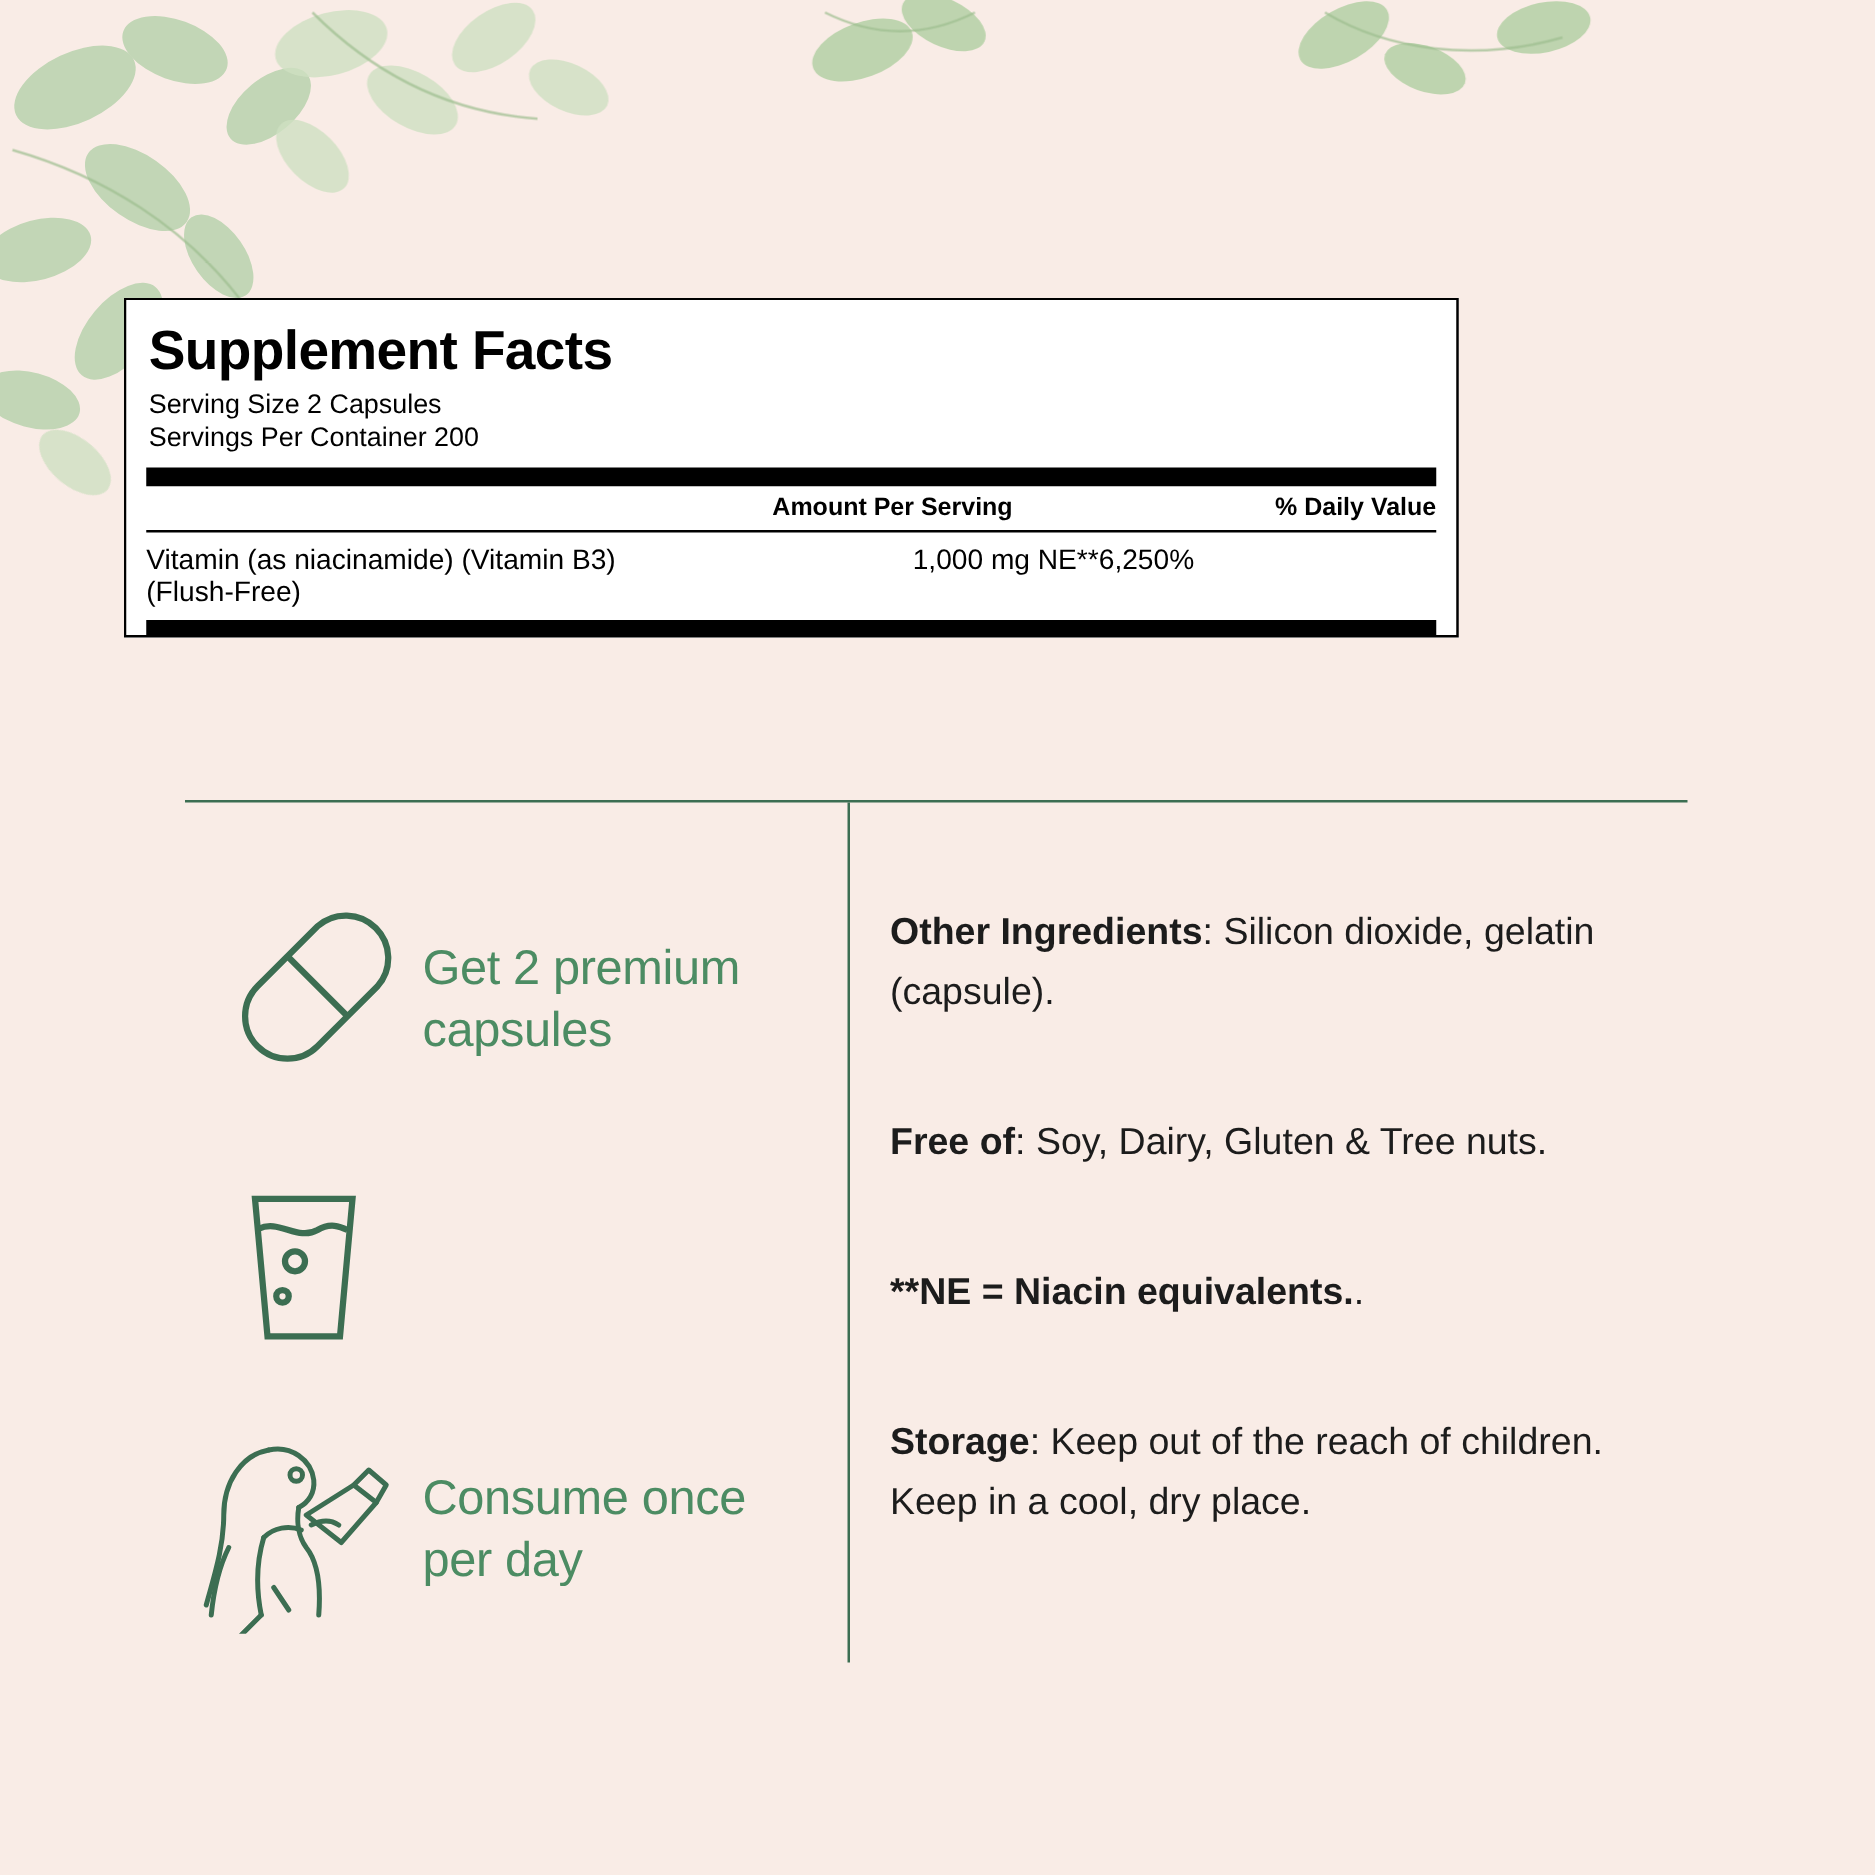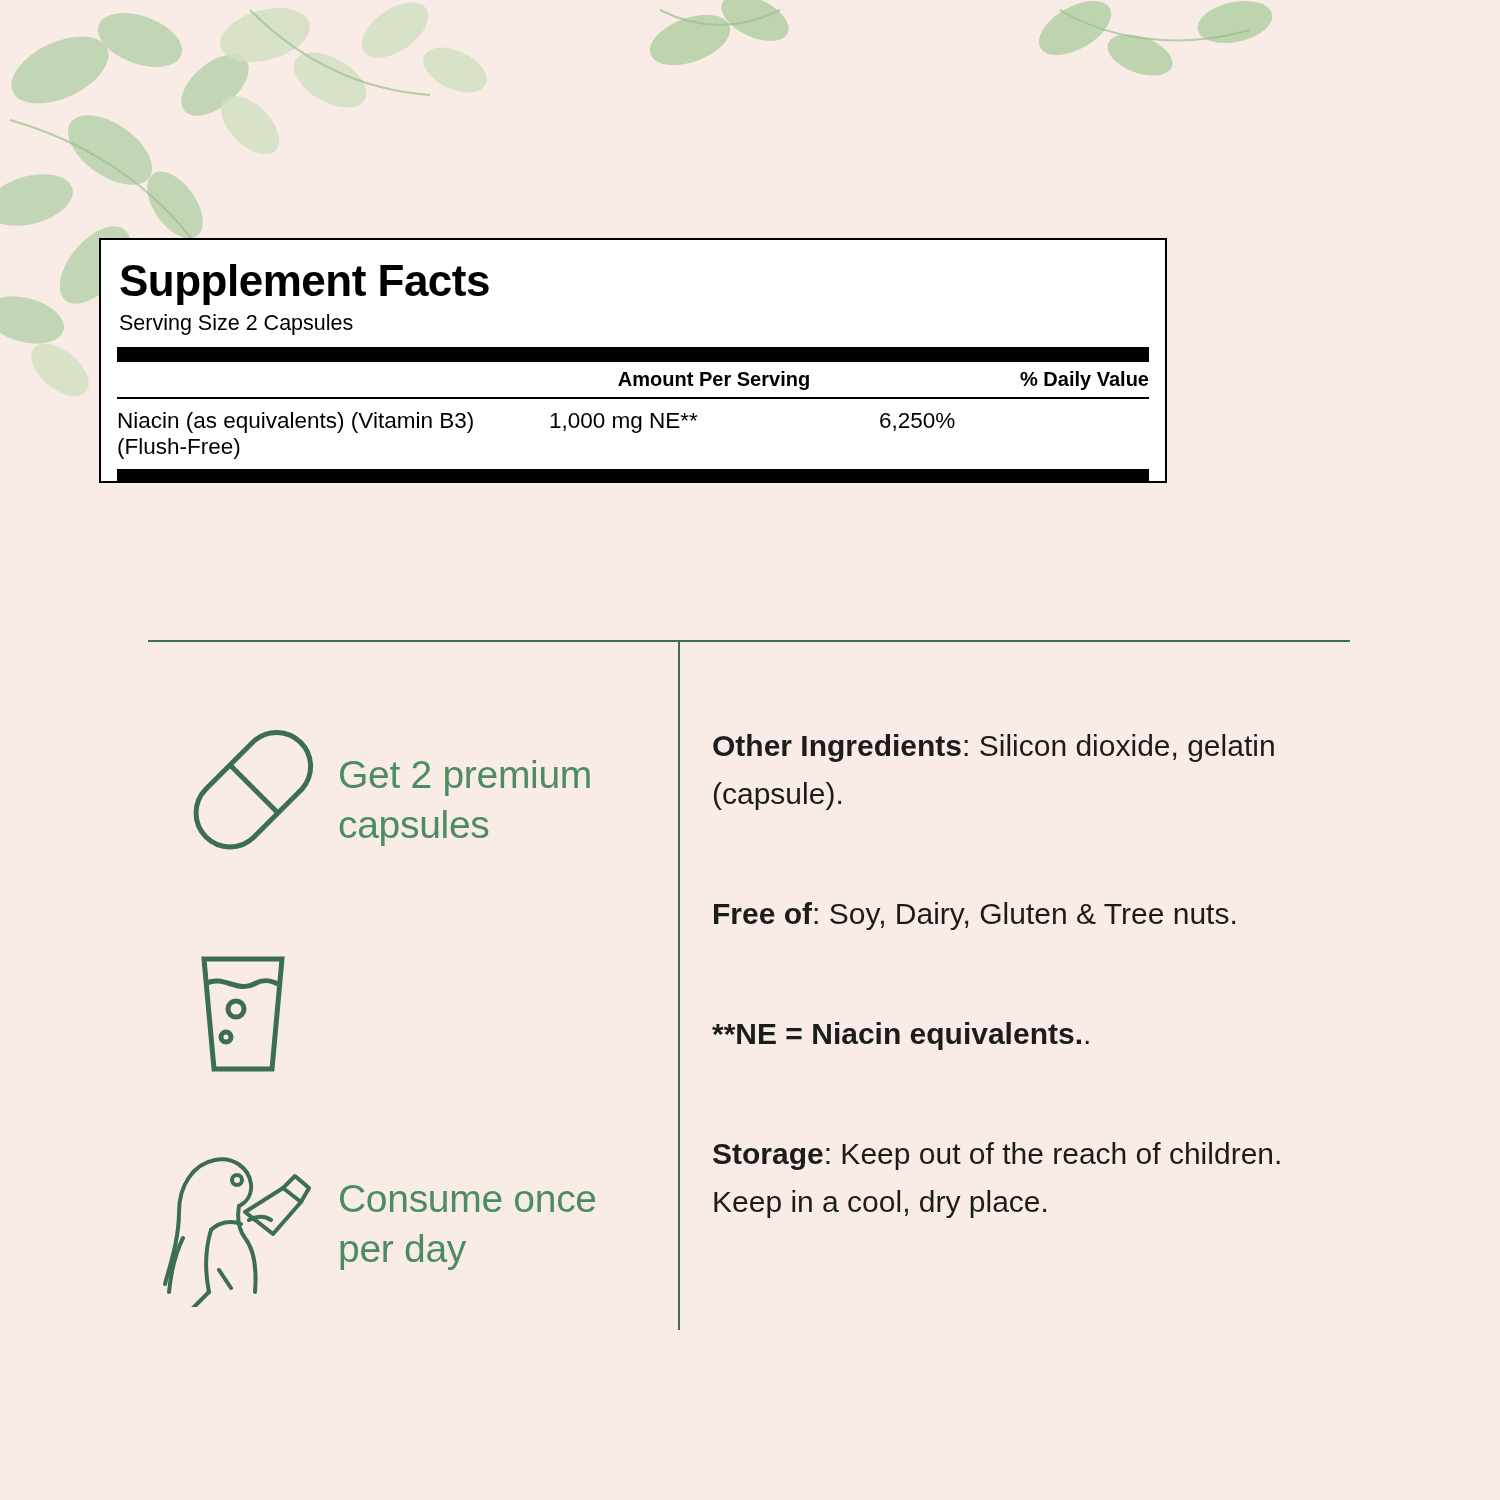--- a/index.html
+++ b/index.html
@@ -86,21 +86,21 @@
     font-size: 22.5px;
     color: #000;
     padding: 9px 0 9px 0;
   }
   .facts-row .nutrient {
     flex: 1;
     text-align: left;
   }
   .facts-row .amount {
     width: 330px;
-    text-align: left;
+    text-align: right;
   }
   .facts-row .dv {
     width: 270px;
     text-align: left;
   }
 
   
   .info-area {
     position: absolute;
     left: 148px;
@@ -195,28 +195,29 @@
     <path d="M10 120 C 80 140, 150 180, 200 250"></path>
     <path d="M250 10 C 300 60, 360 90, 430 95"></path>
     <path d="M660 10 C 700 30, 740 30, 780 10"></path>
     <path d="M1060 10 C 1110 40, 1180 50, 1250 30"></path>
   </g>
 </svg>
 
 <div class="facts-panel">
   <div class="facts-title">Supplement Facts</div>
   <div class="facts-serving">Serving Size 2 Capsules</div>
+  <div class="facts-serving">Servings Per Container 200</div>
   <div class="rule-thick"></div>
   <div class="facts-headrow">
     <div class="col-amount">Amount Per Serving</div>
     <div class="col-dv">% Daily Value</div>
   </div>
   <div class="rule-thin"></div>
   <div class="facts-row">
-    <div class="nutrient">Niacin (as equivalents) (Vitamin B3) (Flush-Free)</div>
+    <div class="nutrient">Vitamin (as niacinamide) (Vitamin B3) (Flush-Free)</div>
     <div class="amount">1,000 mg NE**</div>
     <div class="dv">6,250%</div>
   </div>
   <div class="rule-med"></div>
 </div>
 
 <div class="info-area">
   <div class="info-top-rule"></div>
   <div class="info-body">
 

